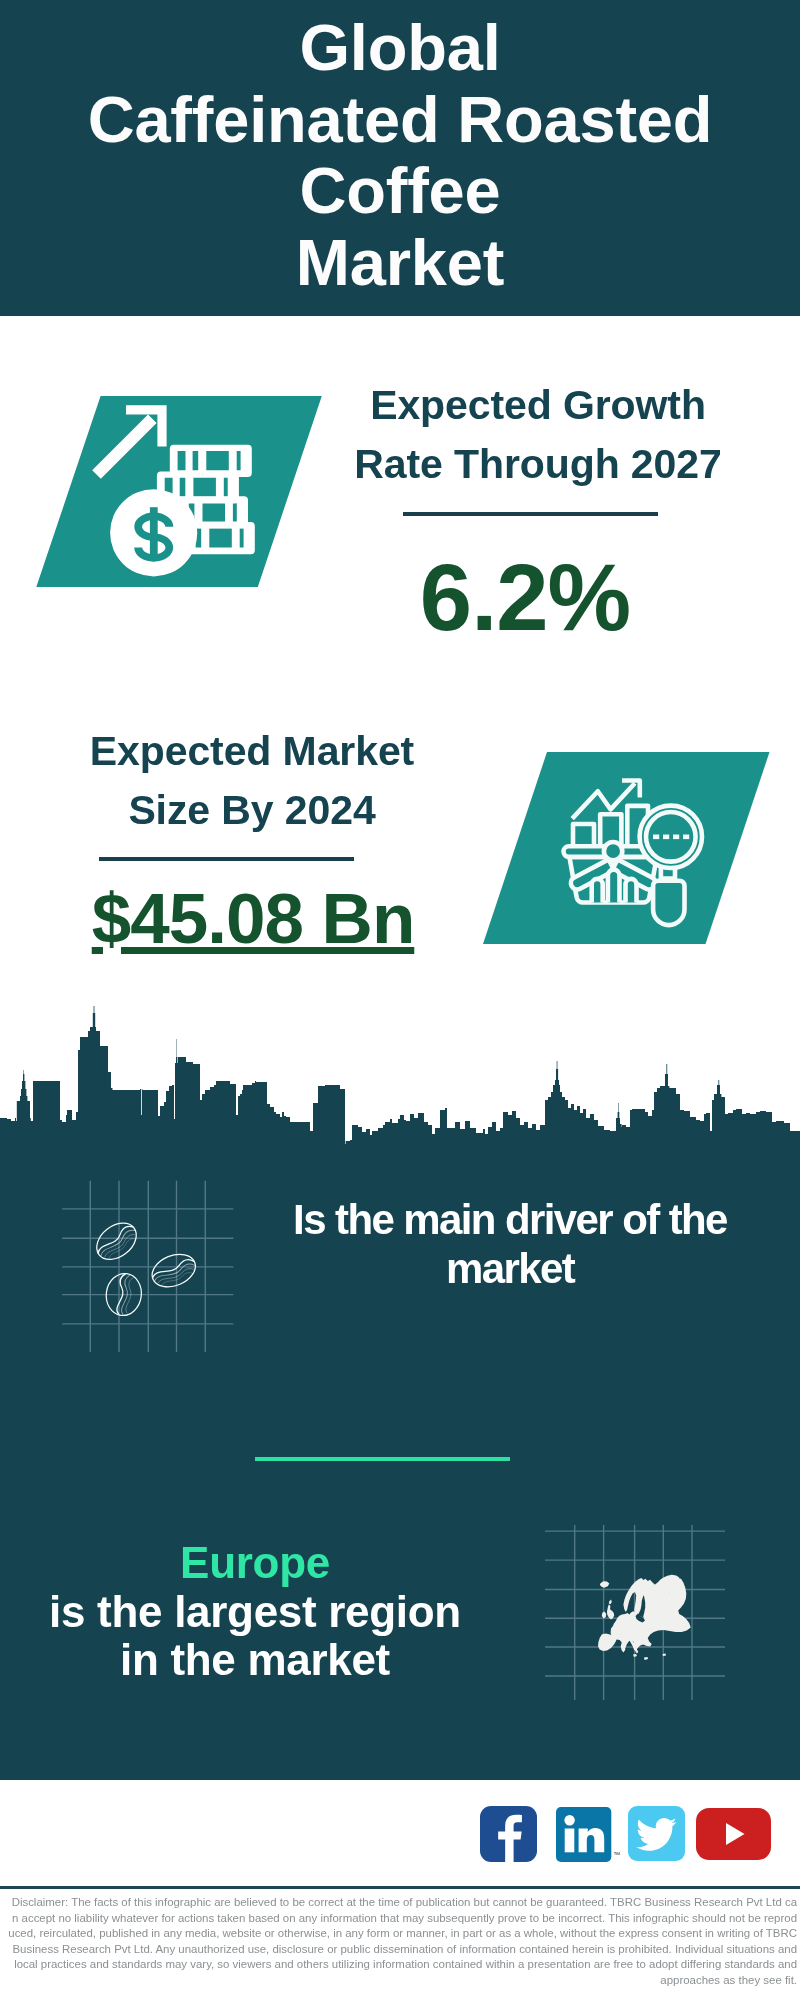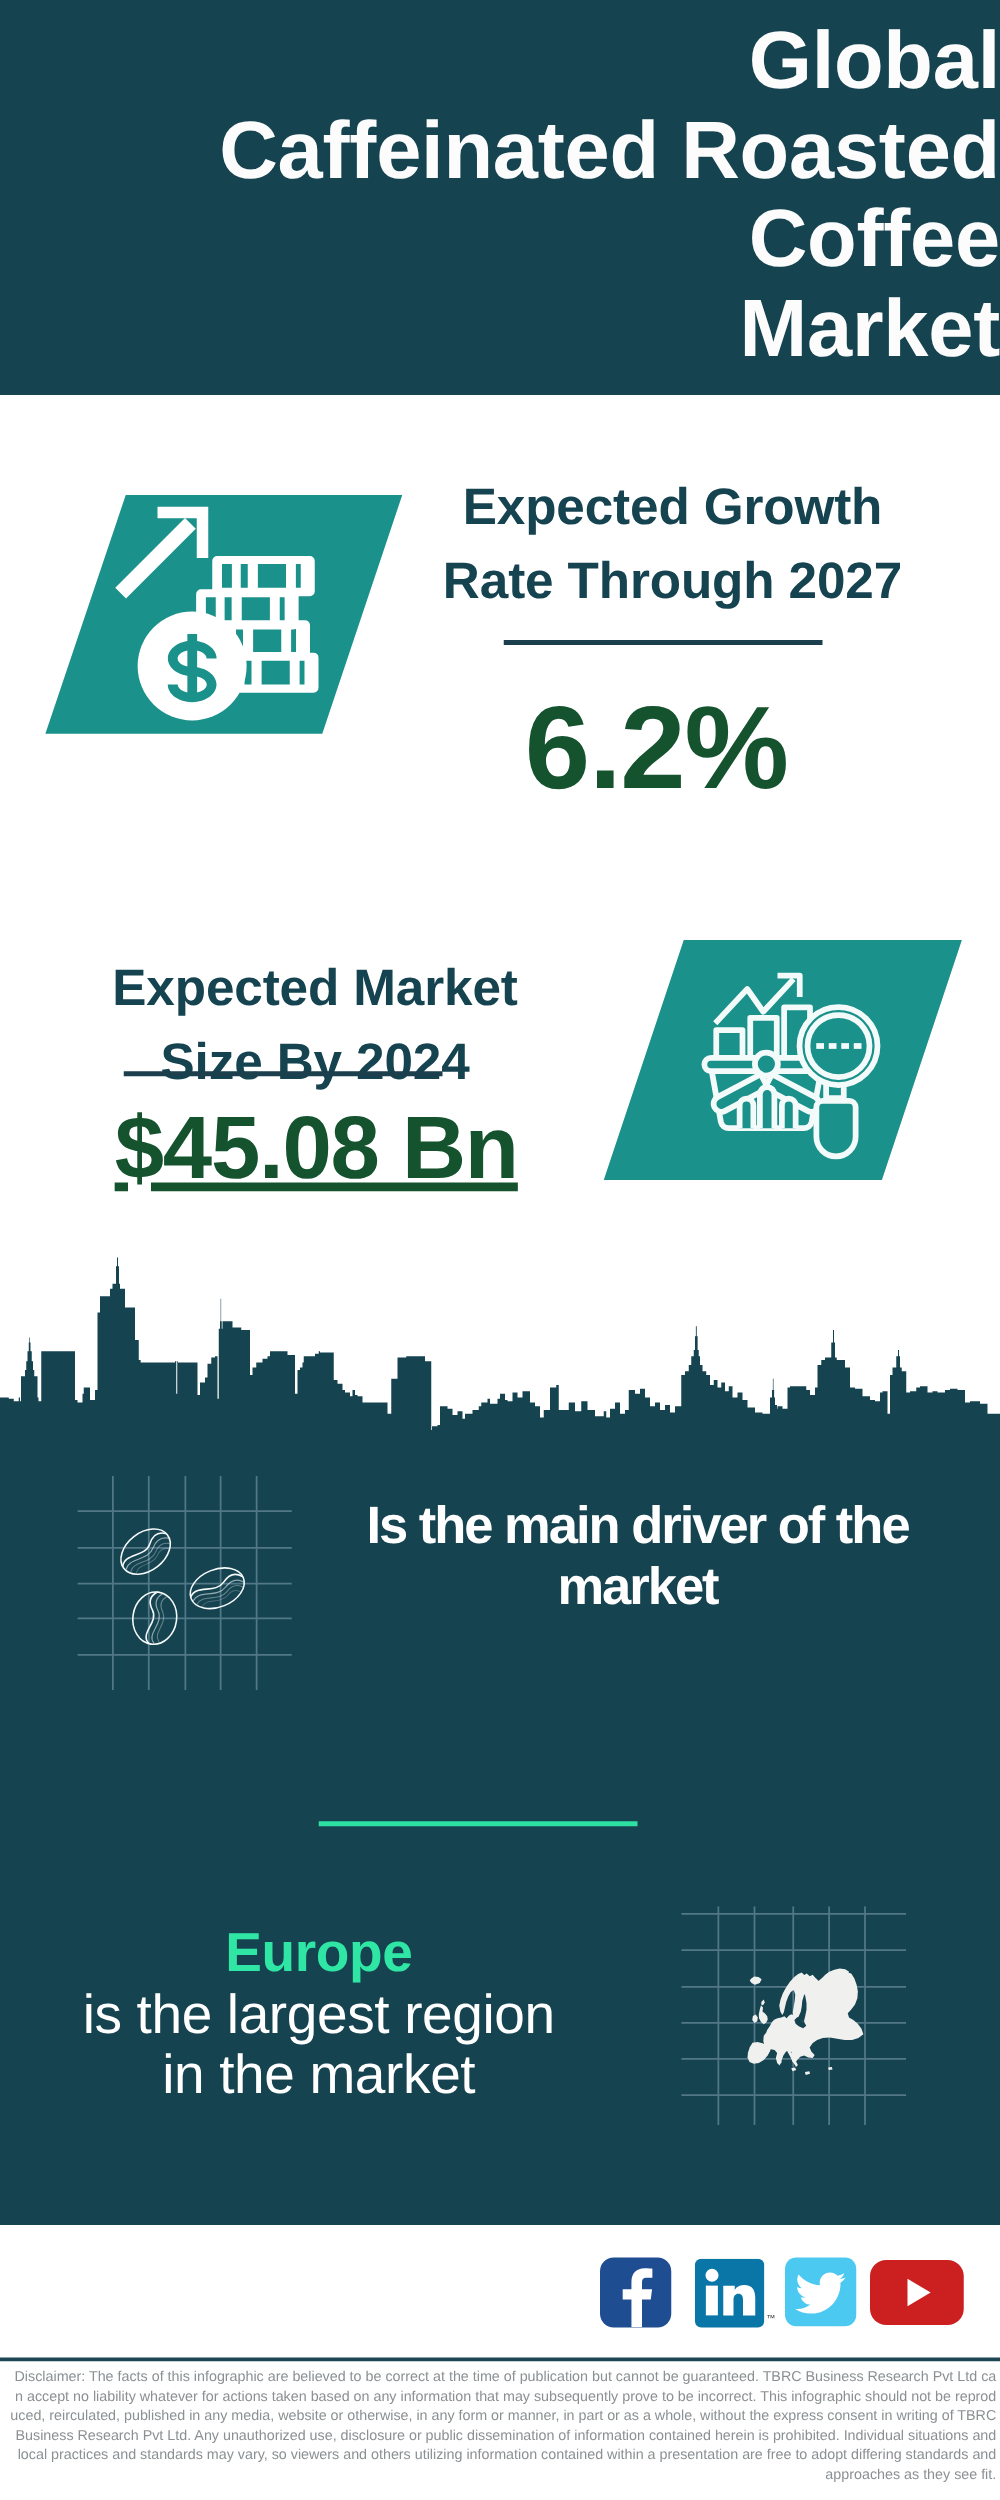--- a/index.html
+++ b/index.html
@@ -36,21 +36,21 @@
   .disc{position:absolute;left:7px;top:1895px;width:790px;color:#8b9093;font-size:11.45px;
        line-height:15.6px;font-weight:400;text-align:right;word-break:break-all;}
   .fline{position:absolute;left:0;width:800px;height:3px;background:#1c4654;}
 </style>
 </head>
 <body>
 
 <div class="page">
 
   <div class="hdr">
-    <div class="hdr-title" style="top:12px;text-align:right;">
+    <div class="hdr-title" style="top:12px;">
       <span class="l1">Global</span>
       <span class="l1">Caffeinated Roasted</span>
       <span class="l1">Coffee</span>
       <span class="l1">Market</span>
     </div>
   </div>
 
   <div class="para" style="left:30px;top:390px;width:300px;height:205px;">
     <svg width="300" height="205" viewBox="0 0 300 205">
       <polygon points="70.6,6 291.8,6 227.8,197 6.3,197" fill="#1a918a"></polygon>
@@ -94,21 +94,21 @@
     </svg>
   </div>
 
   <div class="stat-title" style="left:338px;top:376px;width:400px;">
     <span style="display:block">Expected Growth</span>
     <span style="display:block">Rate Through 2027</span>
   </div>
   <div class="rule" style="left:403px;top:512px;width:255px;"></div>
   <div class="stat-val" style="left:325px;top:550px;width:400px;font-size:94px;line-height:96px;">6.2%</div>
 
-  <div class="stat-title" style="left:52px;top:722px;width:400px;margin-top:39px;">
+  <div class="stat-title" style="left:52px;top:722px;width:400px;">
     <span style="display:block">Expected Market</span>
     <span style="display:block">Size By 2024</span>
   </div>
   <div class="rule" style="left:99px;top:857px;width:255px;"></div>
   <div class="stat-val" style="left:53px;top:881px;width:400px;font-size:71px;line-height:76px;text-decoration:underline;">$45.08 Bn</div>
 
   <div class="para" style="left:477px;top:746px;width:300px;height:206px;">
     <svg width="300" height="206" viewBox="0 0 300 206">
       <polygon points="70,6 292.5,6 228.5,198 6,198" fill="#1a918a"></polygon>
       <g fill="#1a918a" stroke="#f2fbfa" stroke-width="4.6" stroke-linejoin="round" stroke-linecap="butt">
@@ -194,21 +194,21 @@
     <div class="white">
       <span style="display:block">Is the main driver of the</span>
       <span style="display:block">market</span>
     </div>
   </div>
 
   <div class="grule" style="left:255px;top:1457px;width:255px;"></div>
 
   <div class="bodytxt" style="left:30px;top:1539px;width:450px;font-size:44px;line-height:48.7px;letter-spacing:-0.3px;">
     <div class="accent" style="font-weight:700">Europe</div>
-    <div class="white" style="font-weight:400">
+    <div class="white" style="font-weight:700">
       <span style="display:block">is the largest region</span>
       <span style="display:block">in the market</span>
     </div>
   </div>
 
   <div style="position:absolute;left:545px;top:1525px;width:180px;height:175px;">
     <svg width="180" height="175" viewBox="0 0 180 175">
       <g stroke="#527888" stroke-width="1.4" fill="none">
         <path d="M29.7 0 V175 M58.6 0 V175 M89.6 0 V175 M118.3 0 V175 M147 0 V175"></path>
         <path d="M0 6.1 H180 M0 35.1 H180 M0 64.5 H180 M0 93.3 H180 M0 122 H180 M0 151 H180"></path>

